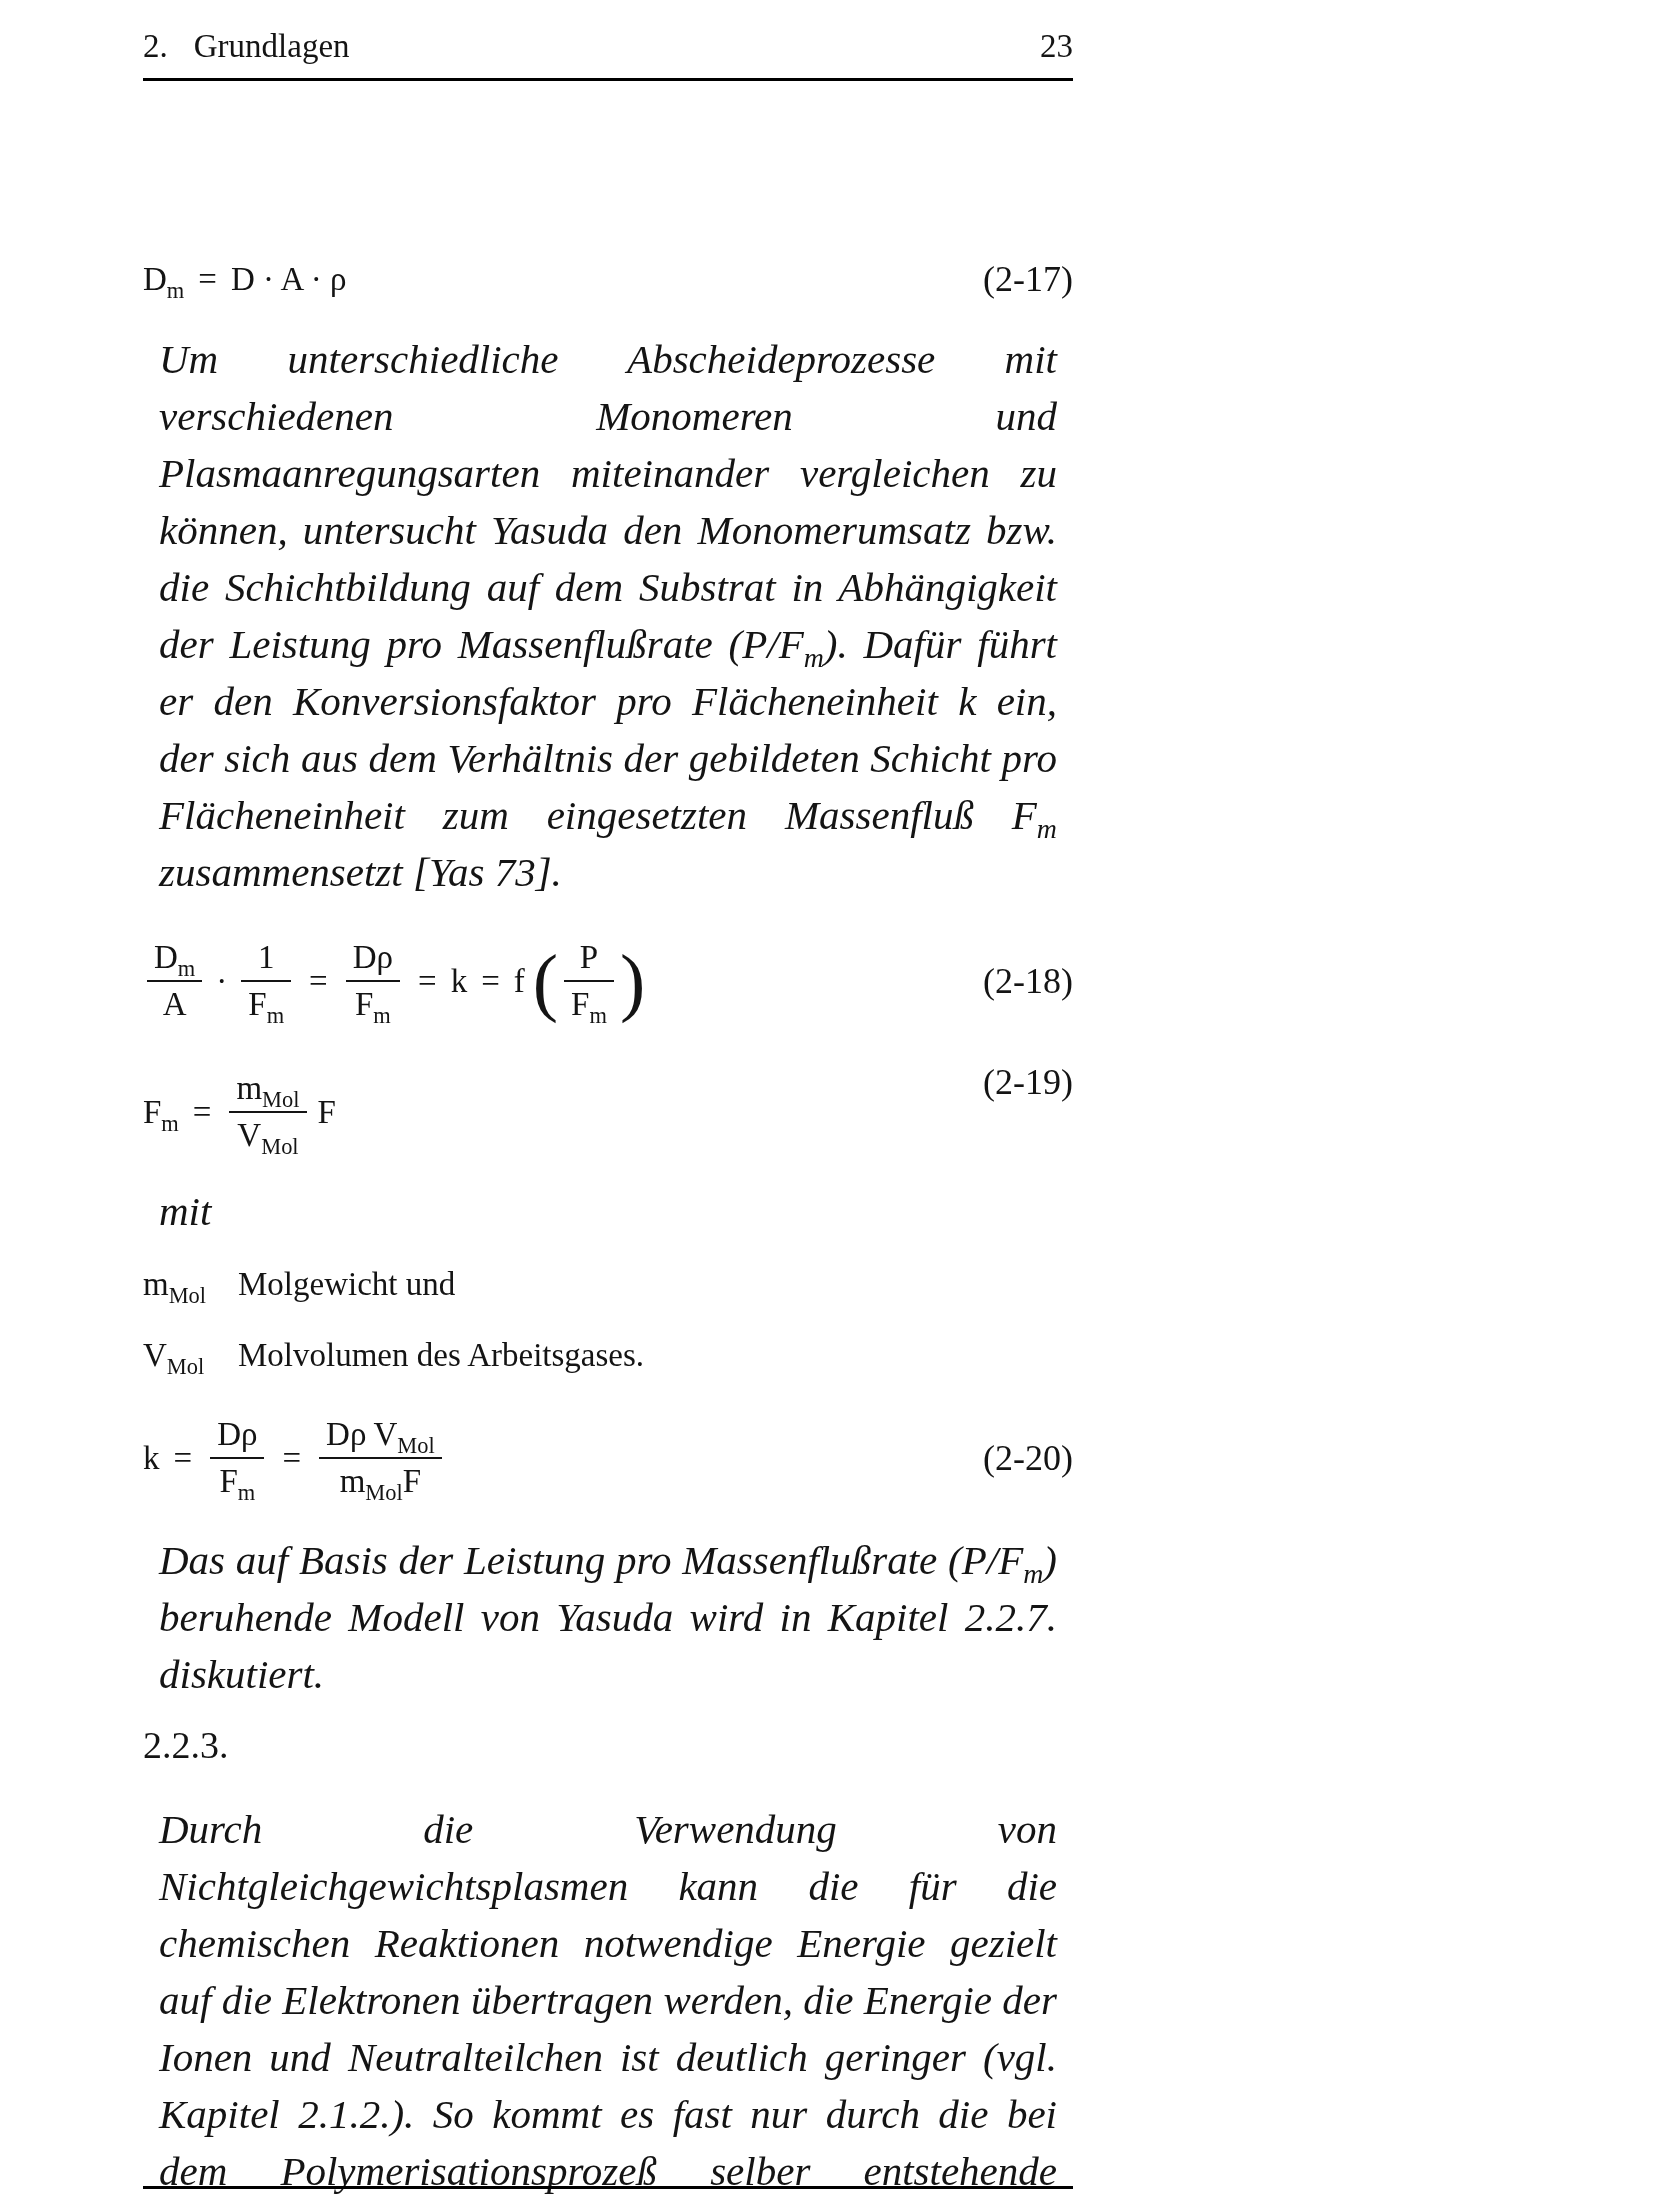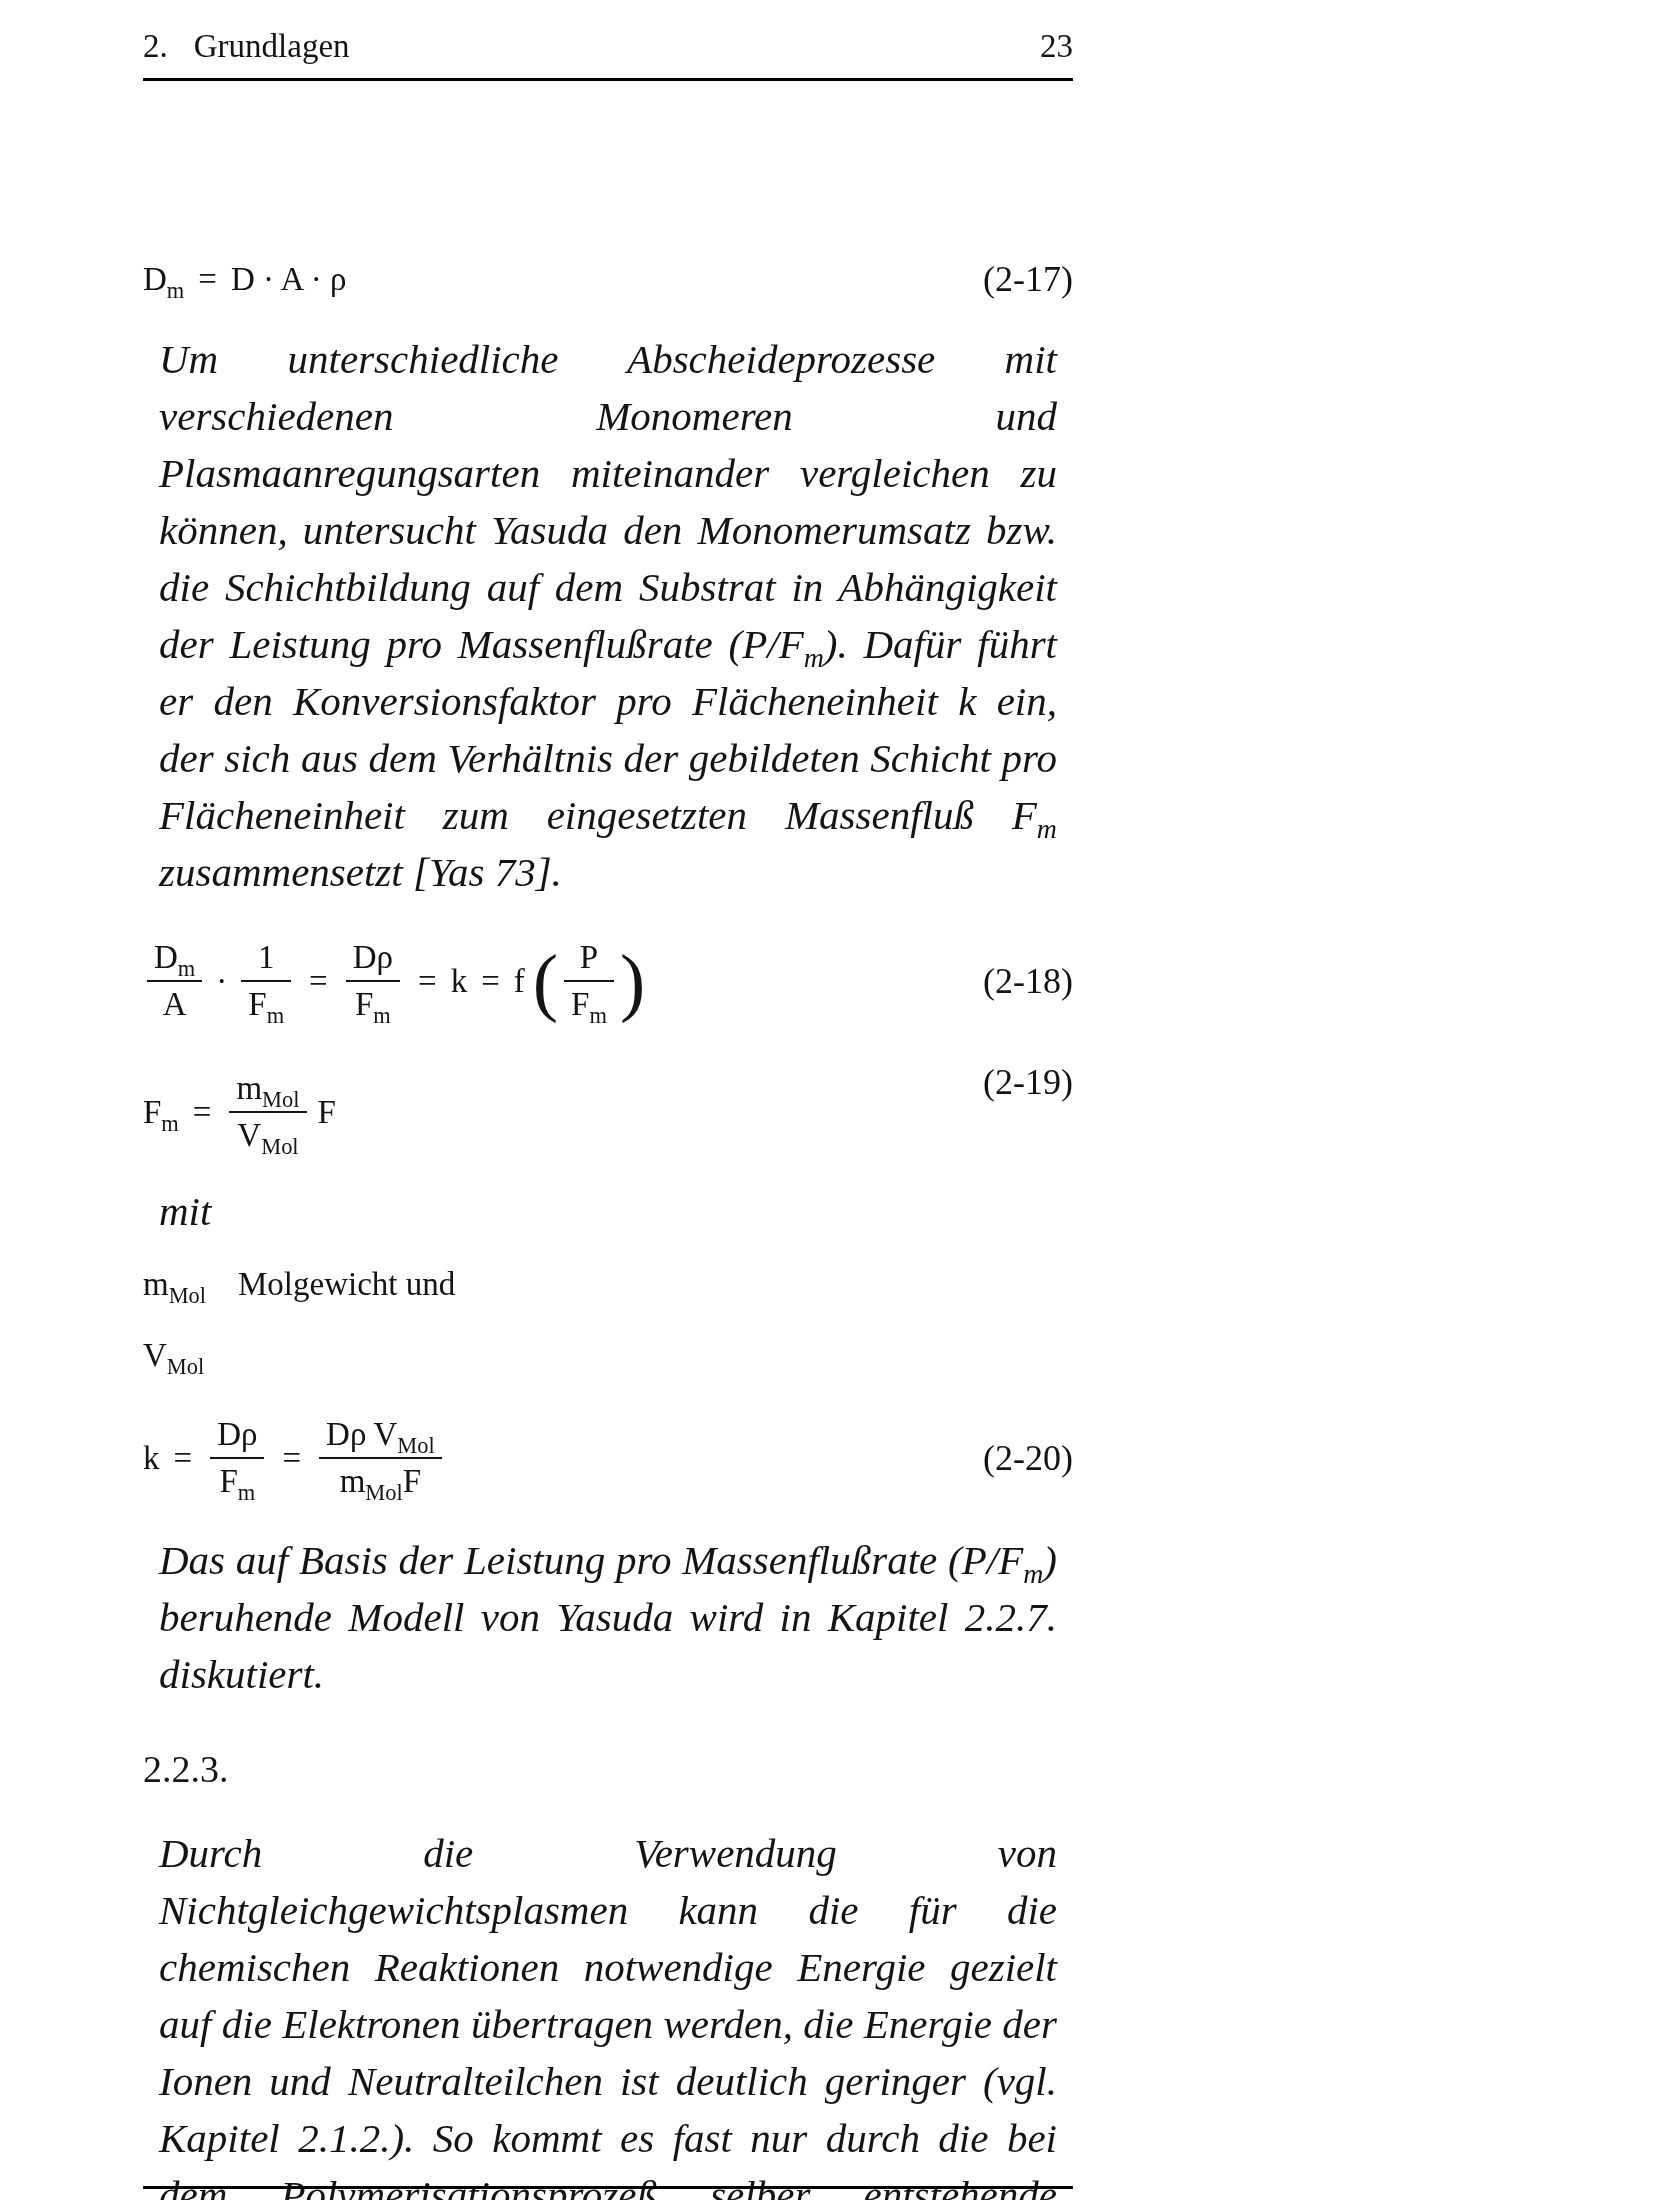--- a/index.html
+++ b/index.html
@@ -56,21 +56,21 @@
   }
   .def-row.d1 { margin-top: 12px; }
   .def-row.d2 { margin-top: 14px; }
   .def-term { flex: 0 0 95px; }
   
   .section-heading {
     display: flex;
     gap: 30px;
     font-size: 38px;
     line-height: 48px;
-    margin-top: 42px;
+    margin-top: 18px;
     font-weight: normal;
   }
   
   .eq-row {
     position: relative;
     display: flex;
     align-items: center;
     font-size: 33px;
   }
   .eq-row.e17 { margin-top: 162px; min-height: 72px; }
@@ -195,20 +195,21 @@
     </div>
 
     <p class="body mit">mit</p>
 
     <div class="def-row d1">
       <span class="def-term"><span>m</span><sub>Mol</sub></span>
       <span class="def-desc">Molgewicht und</span>
     </div>
     <div class="def-row d2">
       <span class="def-term"><span>V</span><sub>Mol</sub></span>
+      <span class="def-desc">Molvolumen des Arbeitsgases.</span>
     </div>
 
 
     <div class="eq-row e20">
       <span class="eq-content">
         <span>k</span>
         <span class="eqsign">=</span>
         <span class="frac">
           <span class="top">Dρ</span>
           <span class="bot"><span>F</span><sub>m</sub></span>

